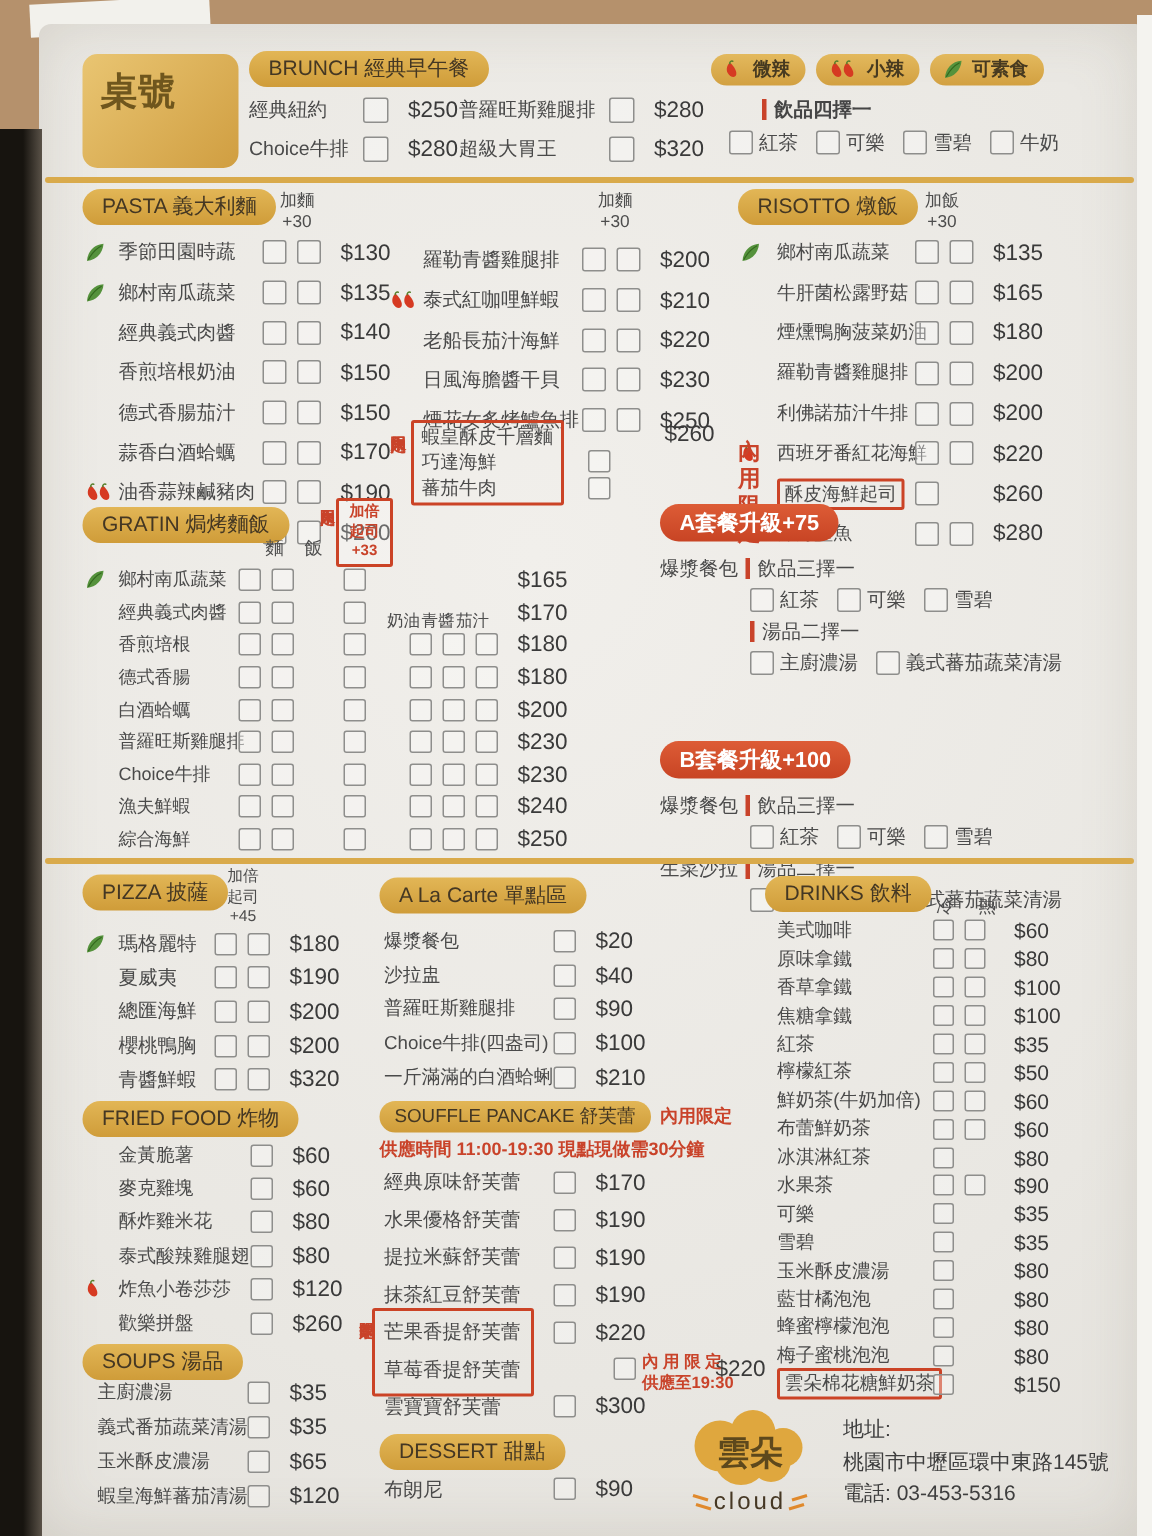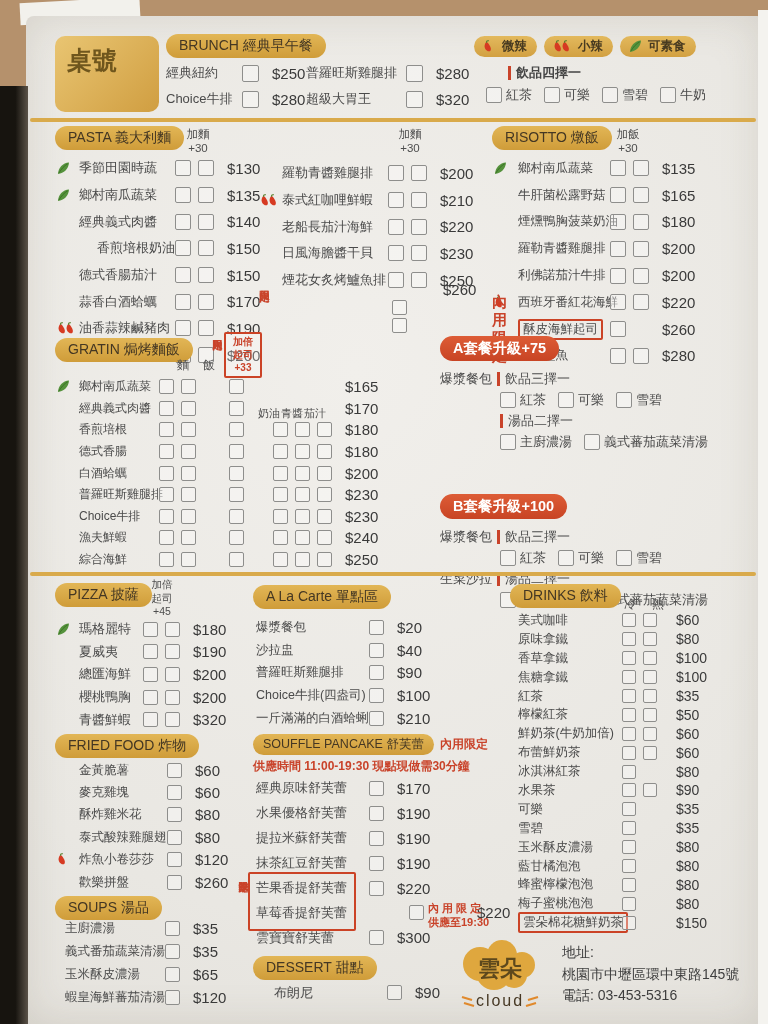--- a/index.html
+++ b/index.html
@@ -176,21 +176,21 @@
         <span class="cb"></span>
         <span class="pr">$135</span>
       </div>
       <div class="row" style="height: 26.7px;">
         <span class="ic" style="width: 24px;"></span>
         <span class="nm" style="width: 96px;">經典義式肉醬</span>
         <span class="cb"></span>
         <span class="cb"></span>
         <span class="pr">$140</span>
       </div>
-      <div class="row" style="height: 26.7px; text-align: right;">
+      <div class="row" style="height: 26.7px;">
         <span class="ic" style="width: 24px;"></span>
         <span class="nm" style="width: 96px;">香煎培根奶油</span>
         <span class="cb"></span>
         <span class="cb"></span>
         <span class="pr">$150</span>
       </div>
       <div class="row" style="height: 26.7px;">
         <span class="ic" style="width: 24px;"></span>
         <span class="nm" style="width: 96px;">德式香腸茄汁</span>
         <span class="cb"></span>
@@ -282,20 +282,27 @@
       </div>
       <div class="row" style="height: 26.7px;">
         <span class="ic" style="width: 24px;"></span>
         <span class="nm" style="width: 106px;">煙花女炙烤鱸魚排</span>
         <span class="cb"></span>
         <span class="cb"></span>
         <span class="pr">$250</span>
       </div>
     </div>
   <span class="vt" style="left:258px;top:282px;height:54px;font-size:10.5px;">內用限定</span>
+  <div class="sec" style="left:274px;top:280px;">
+    <div class="rbx" style="padding:1px 5px;">
+      <div class="nm" style="font-size:12.5px;height:17px;">蝦皇酥皮千層麵</div>
+      <div class="nm" style="font-size:12.5px;height:17px;">巧達海鮮</div>
+      <div class="nm" style="font-size:12.5px;height:17px;">蕃茄牛肉</div>
+    </div>
+  </div>
   <span class="cb" style="position:absolute;left:392px;top:300px;width:15px;height:15px;"></span>
   <span class="cb" style="position:absolute;left:392px;top:318px;width:15px;height:15px;"></span>
   <span class="pr" style="position:absolute;left:437px;top:281px;">$260</span>
 
   <div class="sec" style="left:492px;top:126px;"><span class="pill">RISOTTO 燉飯</span></div>
   <div class="addon" style="left:606px;top:127px;">
     <div>加飯</div>
       <div>+30</div>
   </div>
   <div class="sec" style="left:492px;top:155px;">
@@ -753,21 +760,21 @@
       <div class="row" style="height: 24.9px;">
         <span class="nm" style="width: 113px; font-size: 13px;">雲寶寶舒芙蕾</span>
         <span class="cb" style="width: 15px; height: 15px;"></span>
         <span class="pr">$300</span>
       </div>
     </div>
   <div class="sec" style="left:248px;top:872px;width:104px;height:55px;border:2px solid #cb4326;border-radius:2px;pointer-events:none;"></div>
   <span class="vt" style="left:236px;top:874px;height:52px;font-size:10px;">季節限定</span>
 
   <div class="sec" style="left:253px;top:956px;"><span class="pill">DESSERT 甜點</span></div>
-  <div class="sec" style="left:256px;top:981px;margin-left:18px;">
+  <div class="sec" style="left:256px;top:981px;">
       <div class="row" style="height: 23px;">
         <span class="nm" style="width: 113px; font-size: 13px;">布朗尼</span>
         <span class="cb" style="width: 15px; height: 15px;"></span>
         <span class="pr">$90</span>
       </div>
     </div>
 
   <div class="sec" style="left:510px;top:584px;"><span class="pill">DRINKS 飲料</span></div>
   <span class="hdr" style="left:624px;top:596px;">冷</span>
   <span class="hdr" style="left:652px;top:596px;">熱</span>

